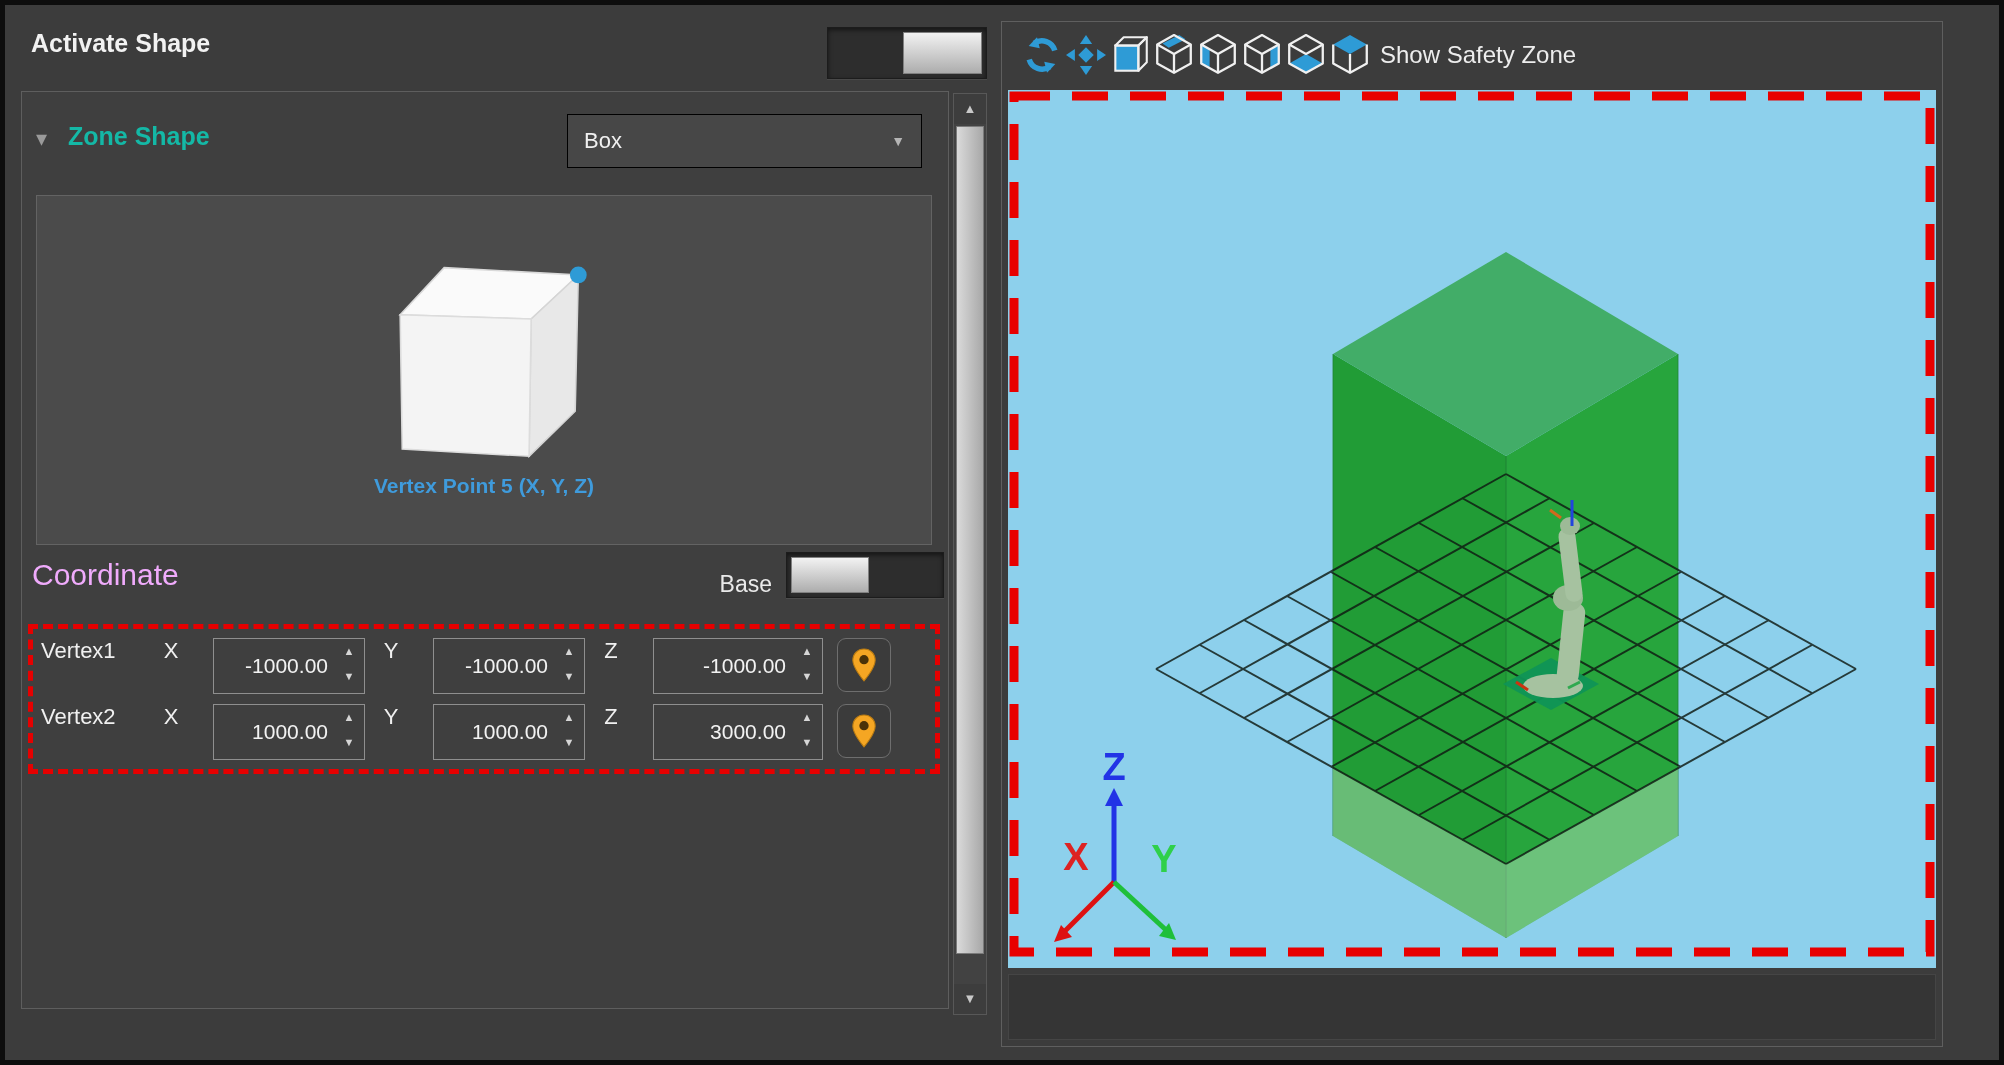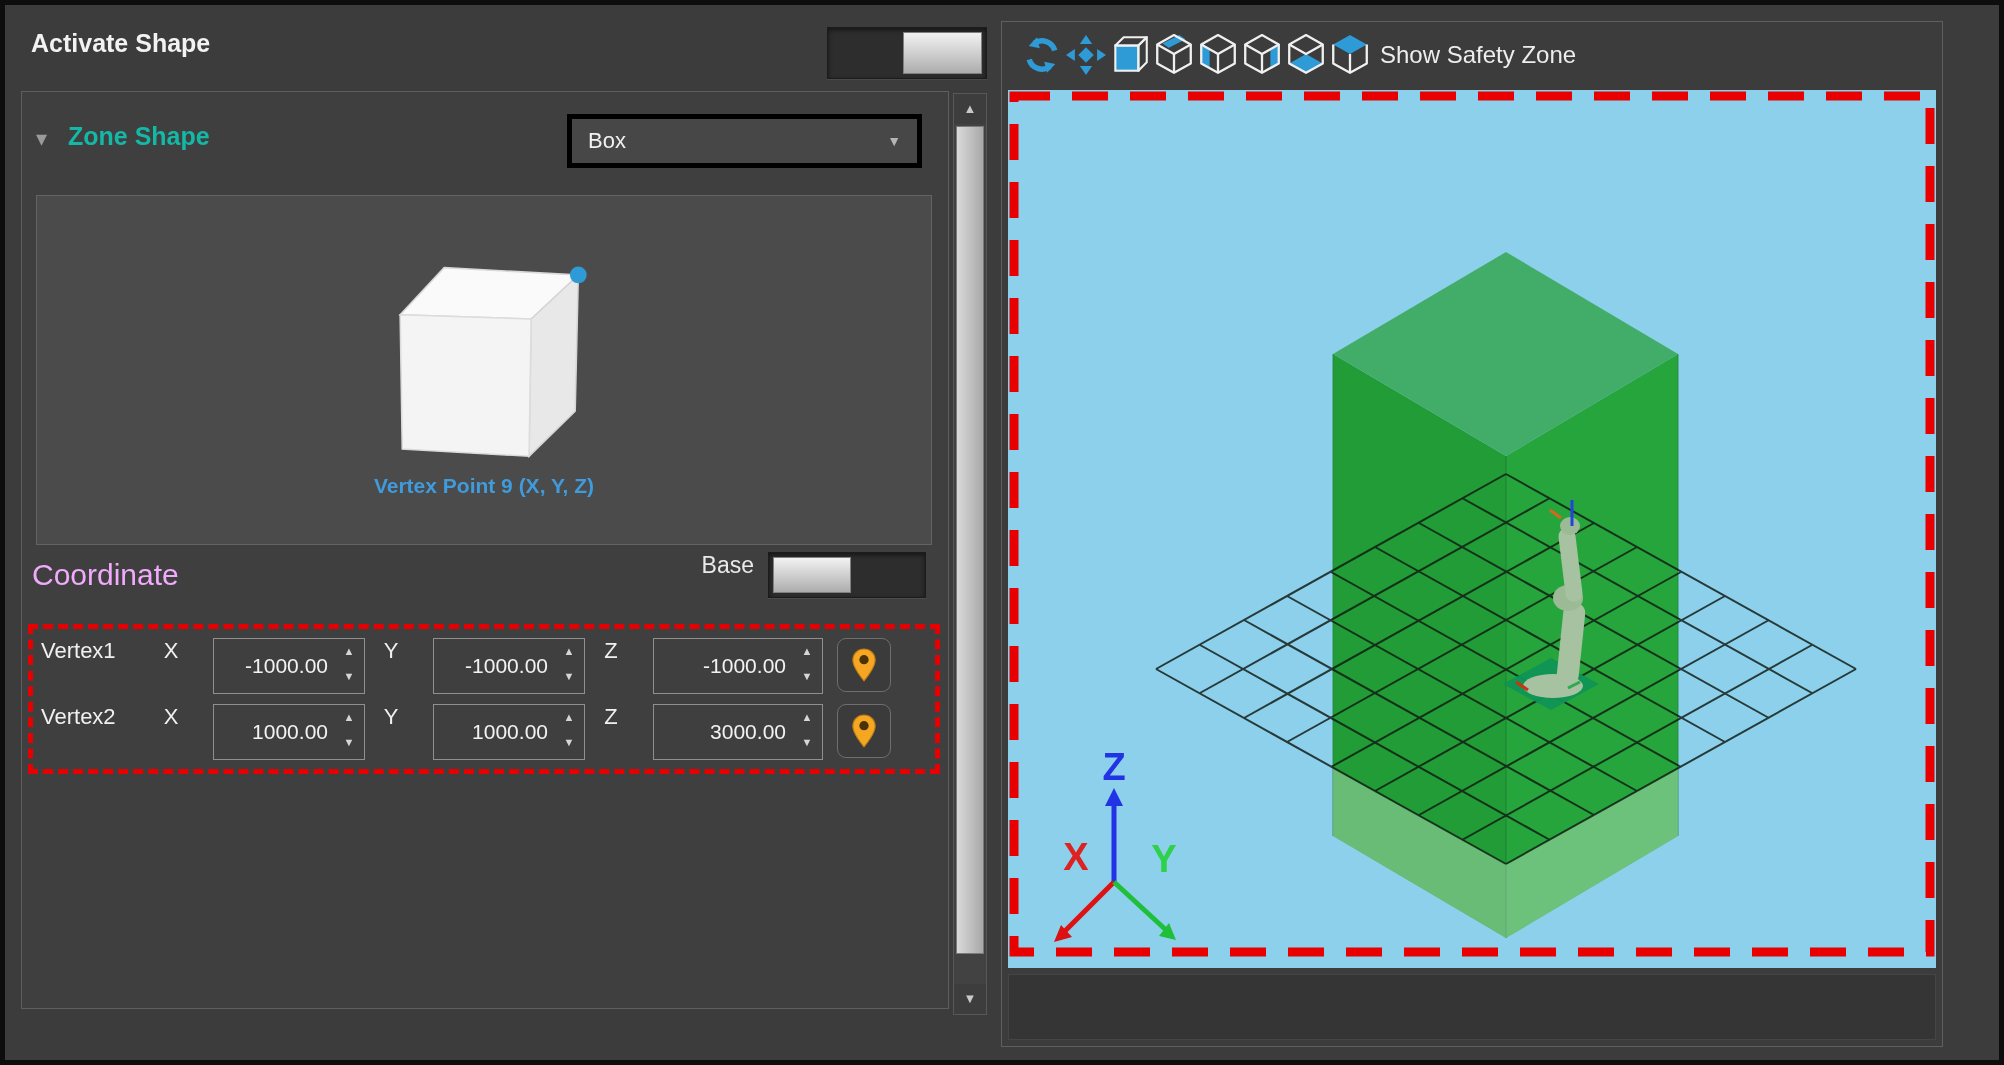--- a/index.html
+++ b/index.html
@@ -10,27 +10,27 @@
   
   .panel-title{position:absolute;left:26px;top:24px;font-size:25px;font-weight:bold;color:#f2f2f2;}
   .toggle{position:relative;background:#2d2d2d;border:1px solid #1c1c1c;box-shadow:inset 0 2px 5px rgba(0,0,0,.55),0 1px 0 rgba(255,255,255,.07);}
   .toggle .knob{position:absolute;top:4px;bottom:4px;width:50%;background:linear-gradient(#f2f2f2,#adadad);border:1px solid #808080;}
   .toggle.on .knob{right:4px;}
   .toggle.off .knob{left:4px;}
   .activate-toggle{position:absolute;left:822px;top:22px;width:160px;height:52px;}
   .group-box{position:absolute;left:16px;top:86px;width:928px;height:918px;border:1px solid #5e5e5e;background:#3f3f3f;}
   .collapse-tri{position:absolute;left:14px;top:34px;color:#9a9a9a;font-size:22px;}
   .zone-shape-label{position:absolute;left:46px;top:30px;font-size:25px;font-weight:bold;color:#14b8a6;}
-  .shape-dropdown{position:absolute;left:545px;top:22px;width:355px;height:54px;background:#474747;border:5px solid #000000;color:#f0f0f0;font-size:22px;display:flex;align-items:center;padding:0 16px;cursor:pointer;}
+  .shape-dropdown{position:absolute;left:545px;top:22px;width:355px;height:54px;background:#474747;border:1px solid #000000;color:#f0f0f0;font-size:22px;display:flex;align-items:center;padding:0 16px;cursor:pointer;}
   .shape-dropdown .dd-caret{margin-left:auto;font-size:14px;color:#b5b5b5;}
   .illustration{position:absolute;left:14px;top:103px;width:896px;height:350px;border:1px solid #636363;background:#4b4b4b;text-align:center;}
   .illustration svg{display:block;margin:14px auto 0 auto;}
   .illus-caption{color:#3f9bdc;font-weight:bold;font-size:21px;margin-top:2px;}
   .coord-label{position:absolute;left:10px;top:466px;font-size:30px;color:#f0abfc;}
-  .base-group{position:absolute;right:22px;top:460px;display:flex;align-items:flex-start;}
+  .base-group{position:absolute;right:4px;top:460px;display:flex;align-items:flex-end;}
   .base-label{font-size:23px;color:#eaeaea;margin-right:14px;}
   .base-toggle{width:158px;height:46px;}
   .vertex-box{position:absolute;left:6px;top:532px;width:912px;height:150px;border:5px dashed #e60000;display:flex;flex-direction:column;justify-content:space-around;padding:4px 8px;}
   .vertex-row{display:flex;align-items:flex-start;height:56px;}
   .vertex-name{width:118px;font-size:22px;color:#f0f0f0;}
   .axis-letter{width:24px;text-align:center;font-size:22px;color:#f0f0f0;margin-right:4px;}
   .spin-field{position:relative;width:178px;height:56px;margin-right:14px;padding-left:26px;}
   .spin-field.wide{width:196px;}
   .spin-field input{width:100%;height:100%;background:#3f3f3f;border:1px solid #8f8f8f;color:#f2f2f2;font-family:"Liberation Sans",sans-serif;font-size:21px;text-align:right;padding:0 36px 0 6px;}
   .spin-arrows{position:absolute;right:3px;top:3px;bottom:3px;width:26px;display:flex;flex-direction:column;}
@@ -73,21 +73,21 @@
       <span class="dd-caret">▼</span>
     </div>
 
     <div class="illustration">
       <svg width="320" height="262" viewBox="0 0 300 250">
         <polygon points="70,100 112,55 240,62 195,104" fill="#fafafa" stroke="#d9d9d9" stroke-width="1.5"></polygon>
         <polygon points="195,104 240,62 237,192 193,235" fill="#e8e8e8" stroke="#d5d5d5" stroke-width="1.5"></polygon>
         <polygon points="70,100 195,104 193,235 72,228" fill="#f4f4f4" stroke="#dcdcdc" stroke-width="1.5"></polygon>
         <circle cx="240" cy="62" r="8" fill="#2e9bd6"></circle>
       </svg>
-      <div class="illus-caption">Vertex Point 9 (X, Y, Z)</div>
+      <div class="illus-caption">Vertex Point 5 (X, Y, Z)</div>
     </div>
 
     <div class="coord-label">Coordinate</div>
 
     <div class="base-group">
       <span class="base-label">Base</span>
       <div class="toggle off base-toggle">
         <div class="knob"></div>
       </div>
     </div>

